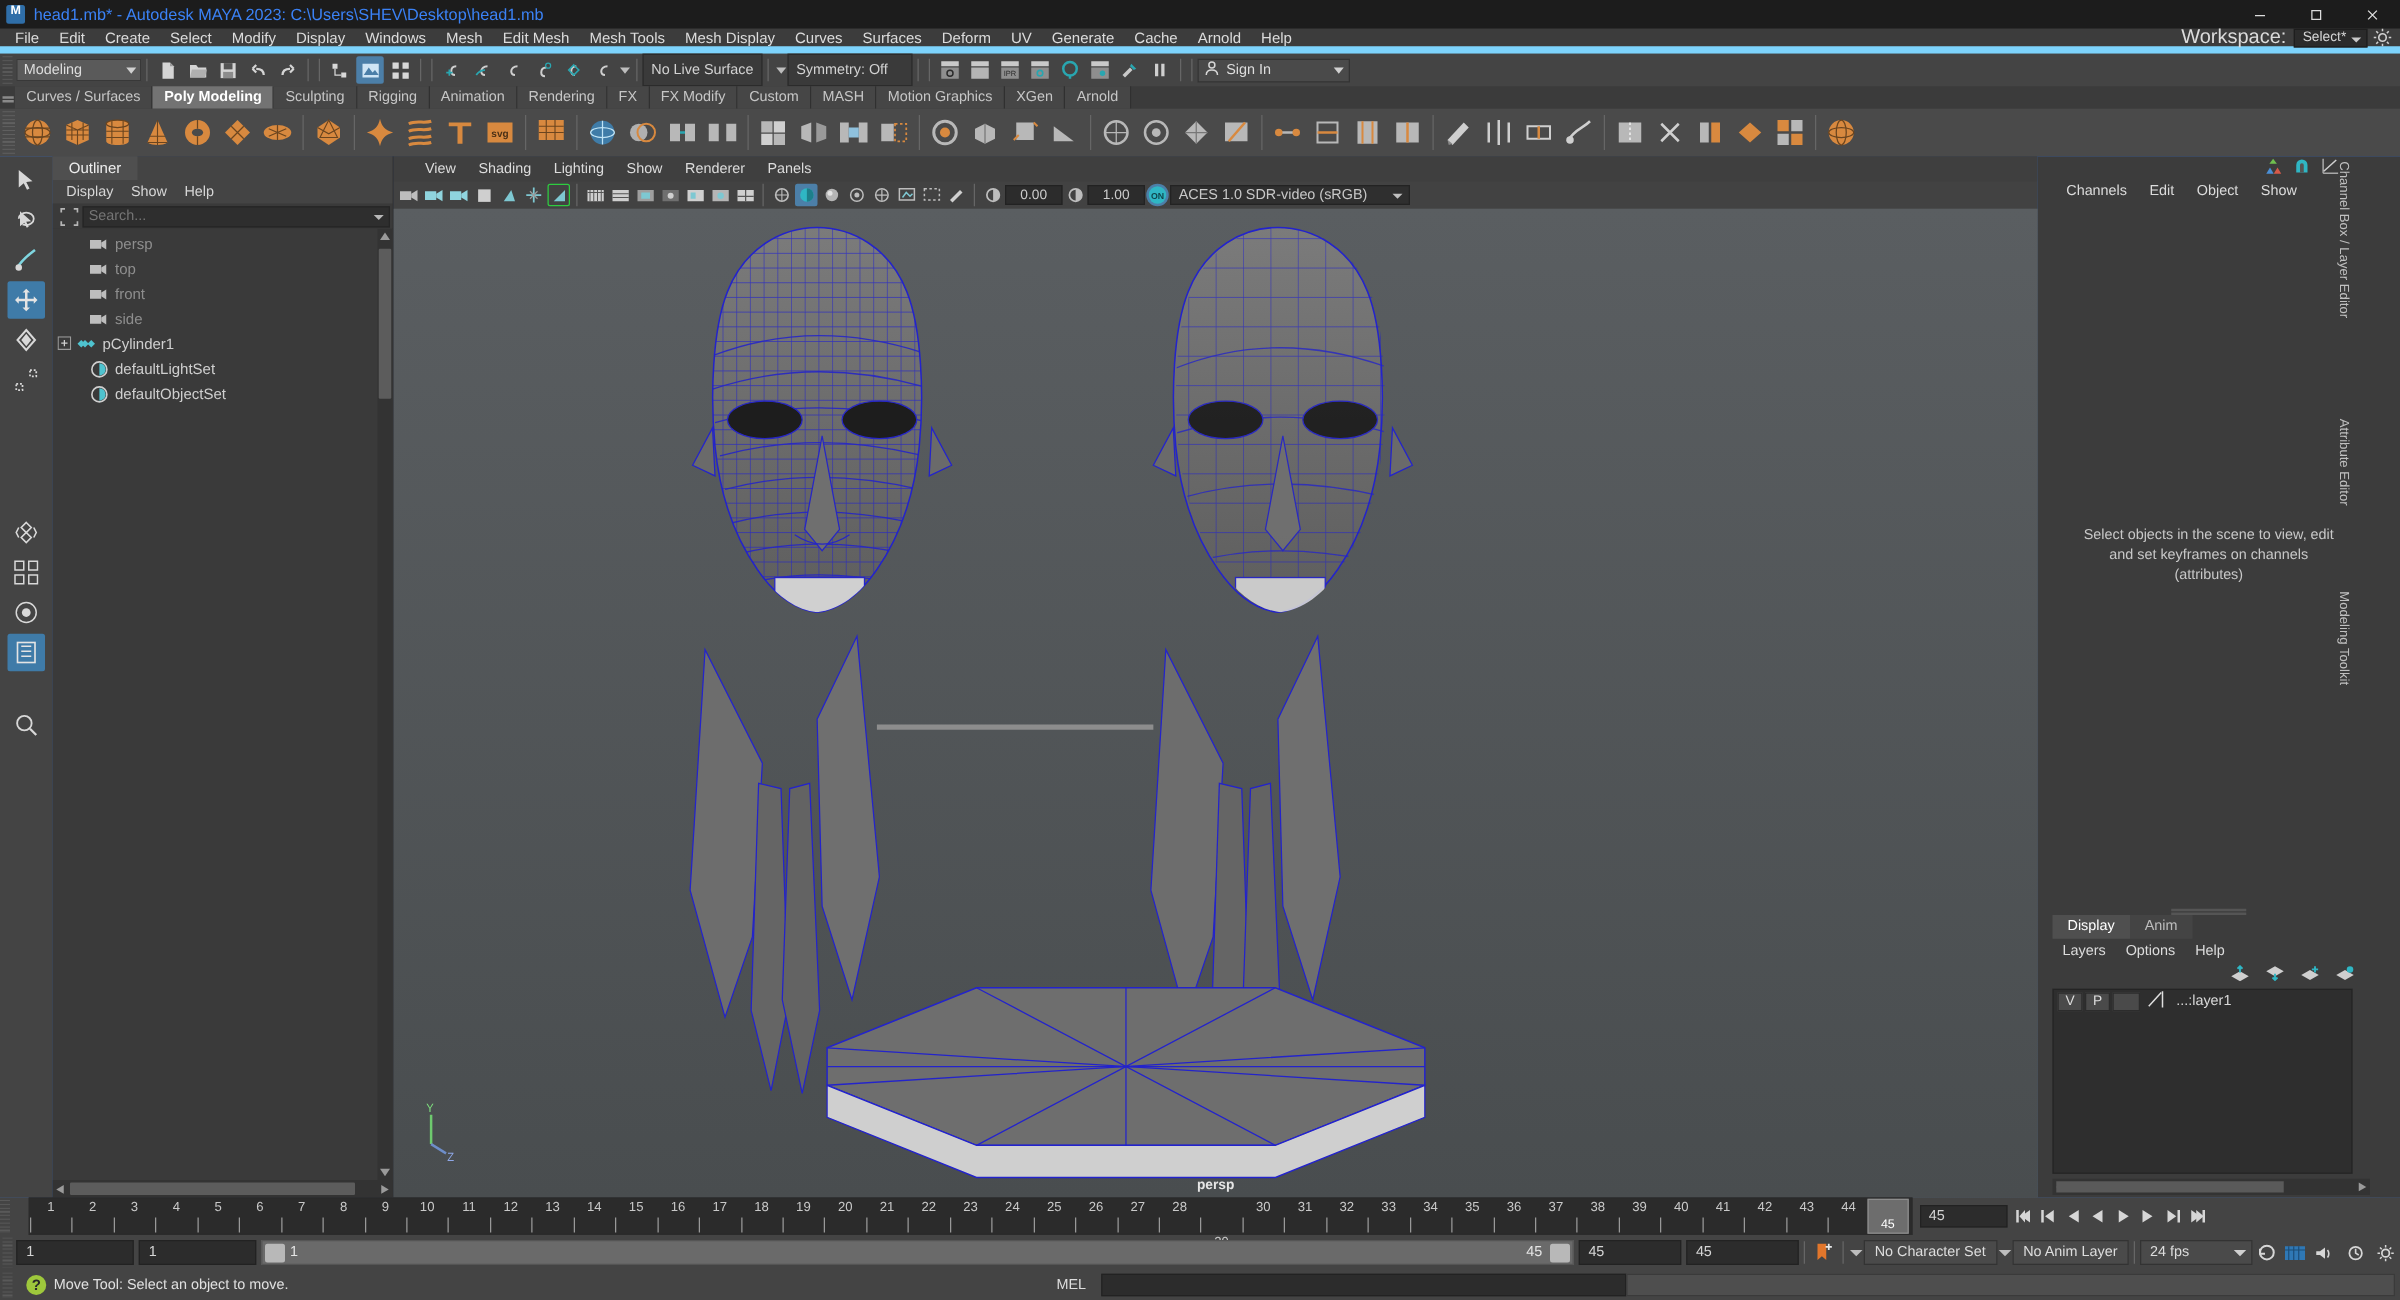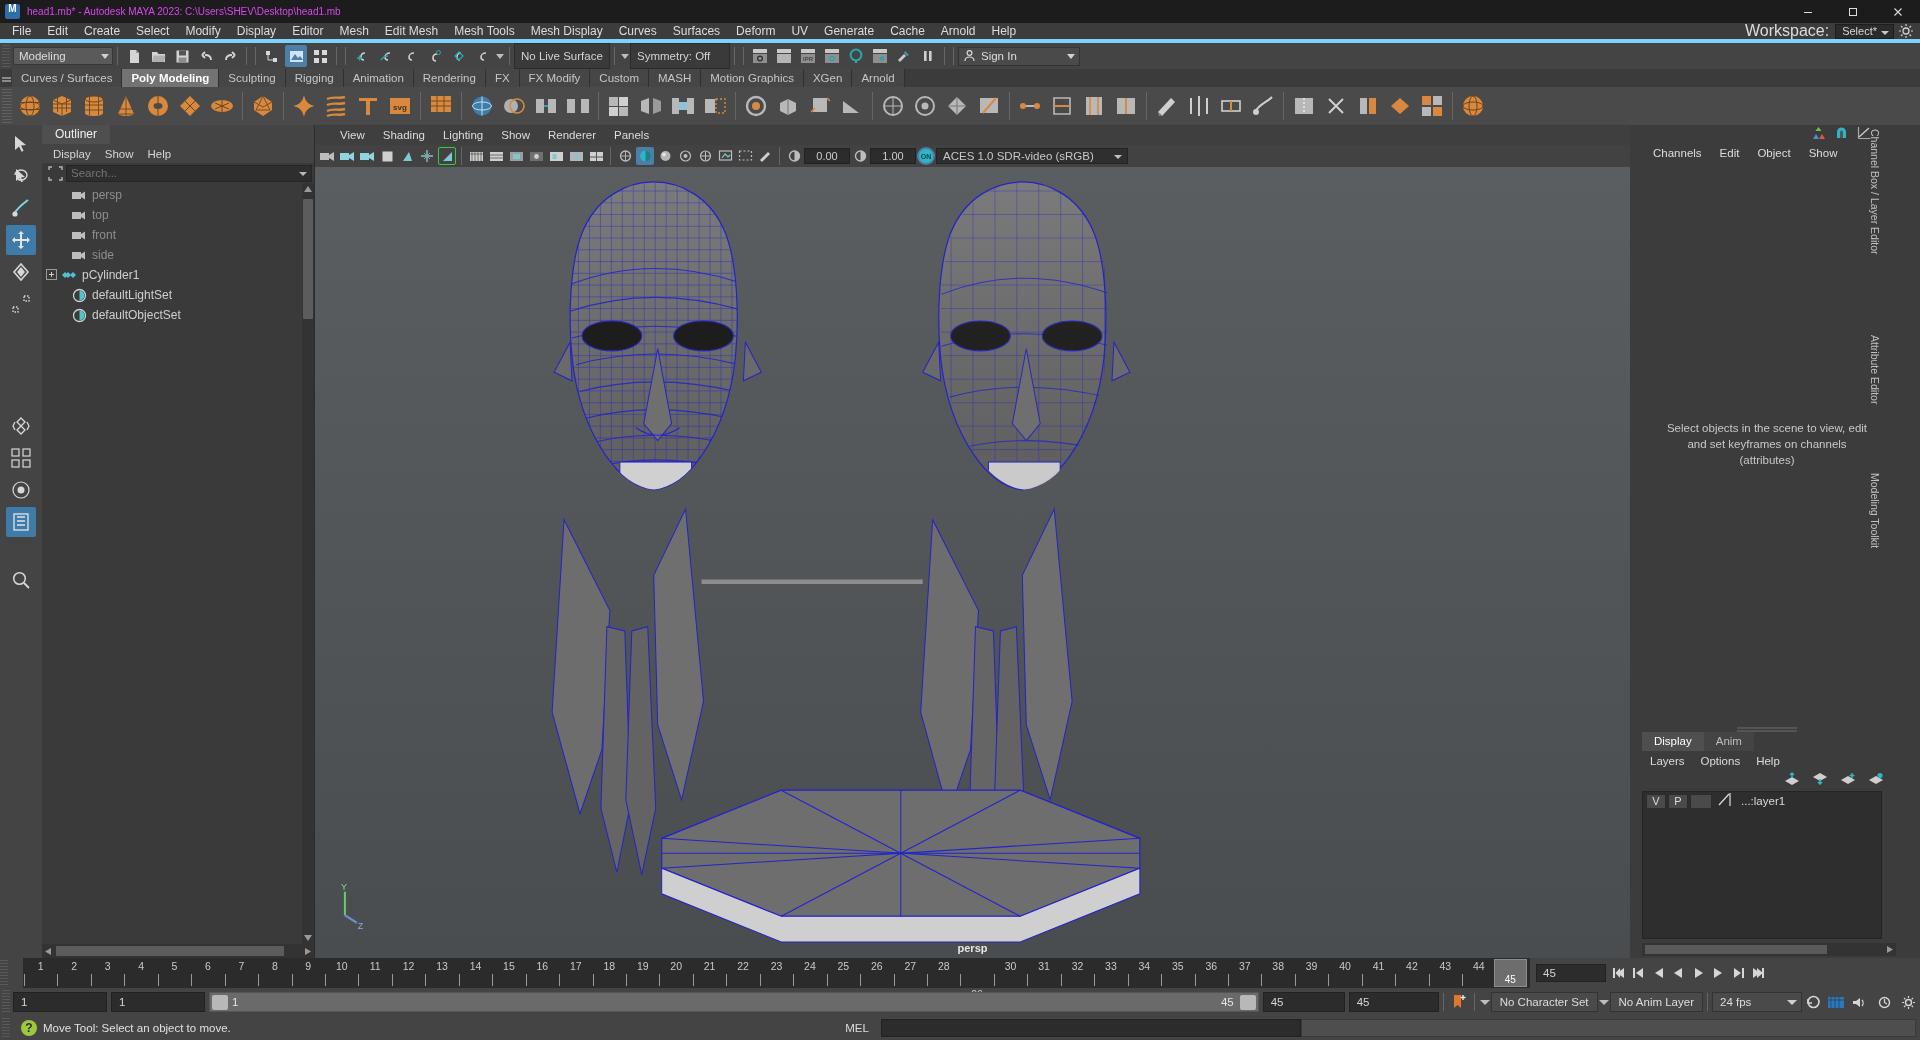--- a/index.html
+++ b/index.html
@@ -12,28 +12,28 @@
     -webkit-font-smoothing:antialiased;
   }
   .app { position:relative; width:1920px; height:1040px; display:flex; flex-direction:column; }
 
   
   .titlebar { height:23px; background:#1c1c1c; display:flex; align-items:center; flex:0 0 23px; }
   .titlebar .ticon { width:15px; height:15px; margin-left:5px; margin-right:7px; background:#2f6ea8;
     border-radius:2px; position:relative; flex:0 0 15px;}
   .titlebar .ticon::after{ content:"M"; position:absolute; left:0; top:-1px; width:15px; text-align:center;
     font-size:10px; font-weight:bold; color:#fff; font-family:"Liberation Sans",sans-serif;}
-  .titlebar .ttext { font-size:10px; color:#d946ef; flex:1; }
+  .titlebar .ttext { font-size:13px; color:#3b82f6; flex:1; }
   .wbtns { display:flex; height:23px; }
   .wbtn { width:45px; height:23px; display:flex; align-items:center; justify-content:center; color:#d8d8d8; font-size:11px;}
   .wbtn svg{ display:block; }
 
   
   .menubar { height:15px; background:#3c3c3c; display:flex; align-items:center; flex:0 0 20px;
-     border-bottom:4px solid #7dd3fc; padding-left:4px;}
+     border-bottom:6px solid #7dd3fc; padding-left:4px;}
   .menubar .mi { padding:0 8px; font-size:12px; color:#dcdcdc; line-height:20px; height:20px;}
   .menubar .spacer{ flex:1; }
   .menubar .wsp { font-size:16px; color:#dcdcdc; padding:0 6px; }
   .wsbox{ background:#2b2b2b; border:1px solid #1e1e1e; height:15px; line-height:13px; font-size:11px;
      padding:0 16px 0 6px; color:#d6d6d6; position:relative; margin-right:4px;}
   .wsbox::after{content:""; position:absolute; right:4px; top:6px; border-left:4px solid transparent;
      border-right:4px solid transparent; border-top:4px solid #c8c8c8;}
   .wsicon{ width:16px; height:16px; margin-right:6px; position:relative; }
 
   
@@ -227,21 +227,21 @@
     </div>
   </div>
 
   <div class="menubar">
     <div class="mi">File</div>
     <div class="mi">Edit</div>
     <div class="mi">Create</div>
     <div class="mi">Select</div>
     <div class="mi">Modify</div>
     <div class="mi">Display</div>
-    <div class="mi">Editor</div>
+    <div class="mi">Windows</div>
     <div class="mi">Mesh</div>
     <div class="mi">Edit Mesh</div>
     <div class="mi">Mesh Tools</div>
     <div class="mi">Mesh Display</div>
     <div class="mi">Curves</div>
     <div class="mi">Surfaces</div>
     <div class="mi">Deform</div>
     <div class="mi">UV</div>
     <div class="mi">Generate</div>
     <div class="mi">Cache</div>

